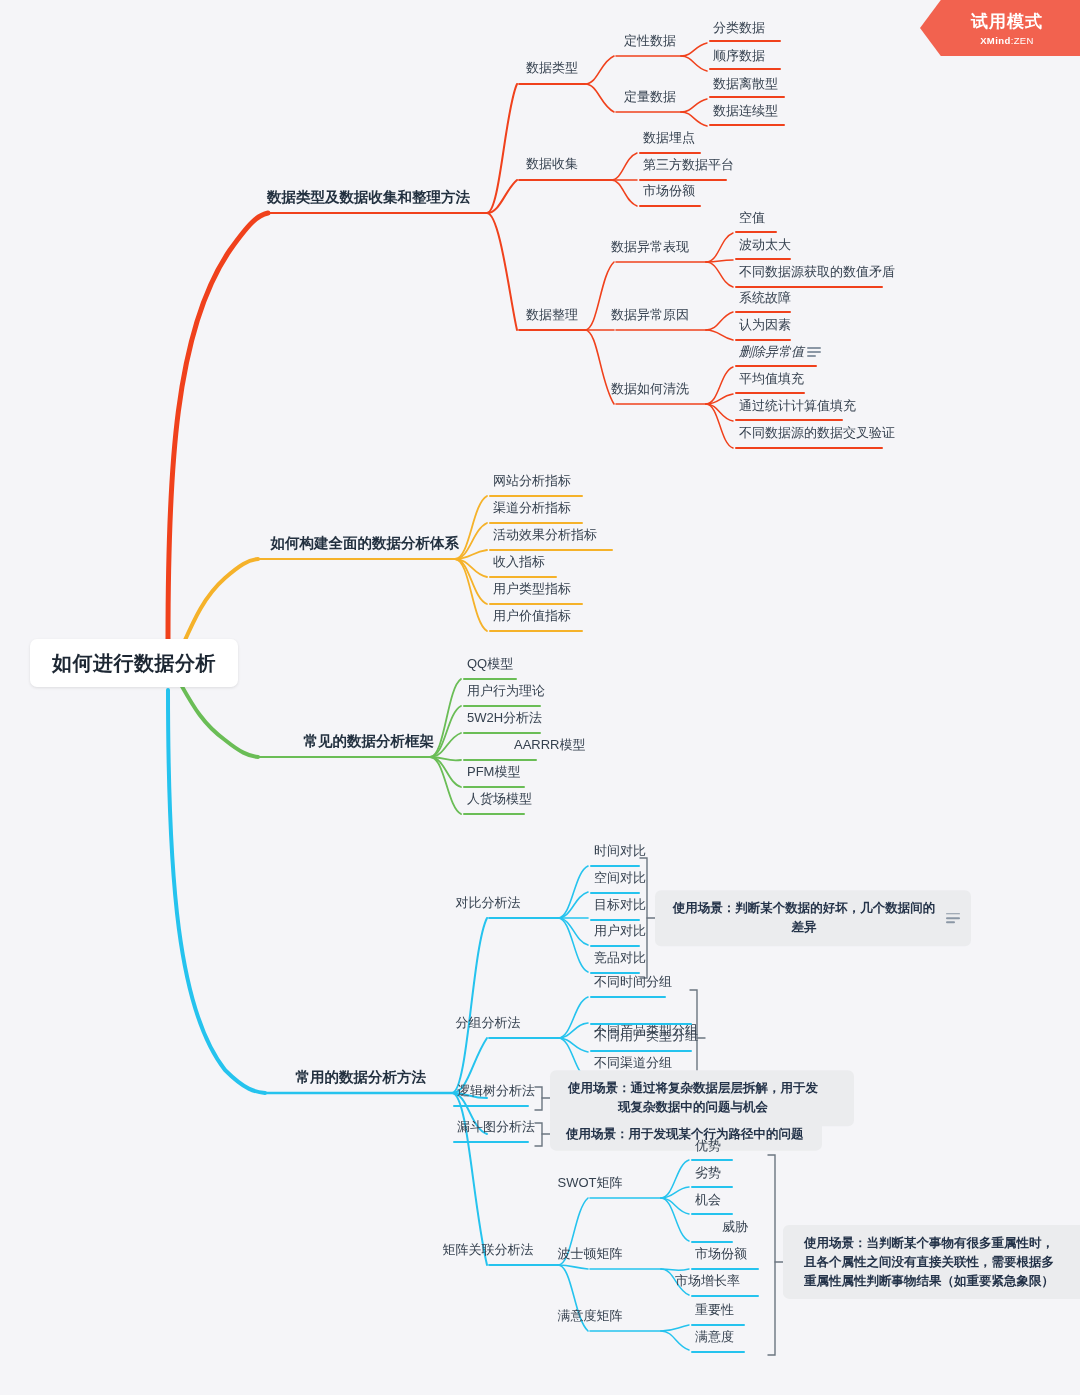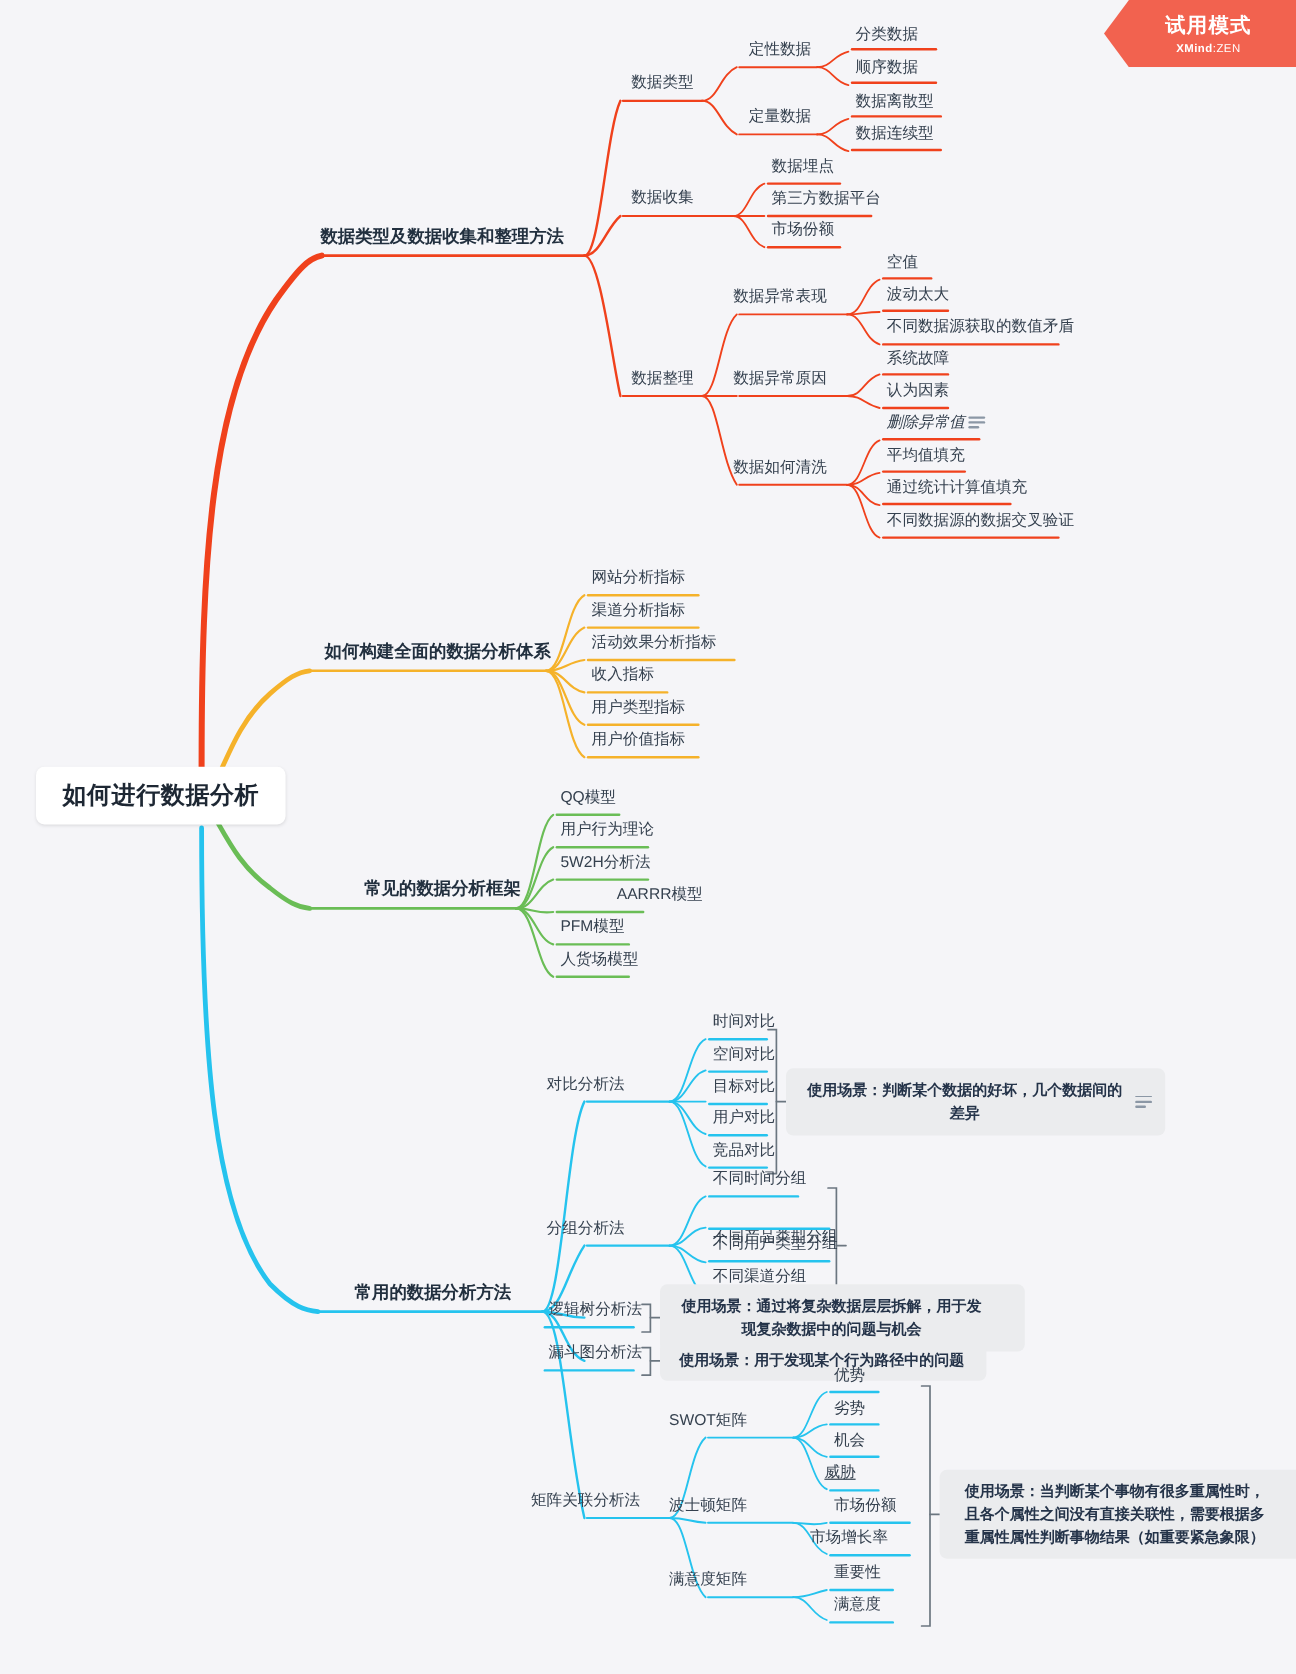--- a/index.html
+++ b/index.html
@@ -393,21 +393,21 @@
 
   <div class="node lvl3" style="left:695px;top:1146px;">
     <span>优势</span></div>
   <div class="ul" style="left:691px;top:1159px;width:42px;background:#25c3ee;"></div>
   <div class="node lvl3" style="left:695px;top:1173px;">
     <span>劣势</span></div>
   <div class="ul" style="left:691px;top:1186px;width:42px;background:#25c3ee;"></div>
   <div class="node lvl3" style="left:695px;top:1200px;">
     <span>机会</span></div>
   <div class="ul" style="left:691px;top:1213px;width:42px;background:#25c3ee;"></div>
-  <div class="node lvl3" style="left:687px;top:1227px;text-decoration:underline;">
+  <div class="node lvl3" style="left:722px;top:1227px;">
     <span>威胁</span></div>
   <div class="ul" style="left:691px;top:1241px;width:42px;background:#25c3ee;"></div>
 
   <div class="node lvl3" style="left:695px;top:1254px;">
     <span>市场份额</span></div>
   <div class="ul" style="left:691px;top:1268px;width:68px;background:#25c3ee;"></div>
   <div class="node lvl3" style="left:675px;top:1281px;">
     <span>市场增长率</span></div>
   <div class="ul" style="left:691px;top:1295px;width:68px;background:#25c3ee;"></div>
 

